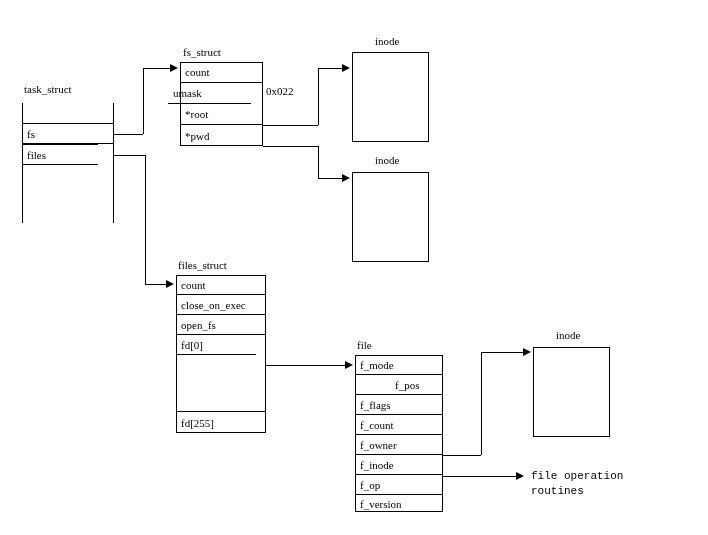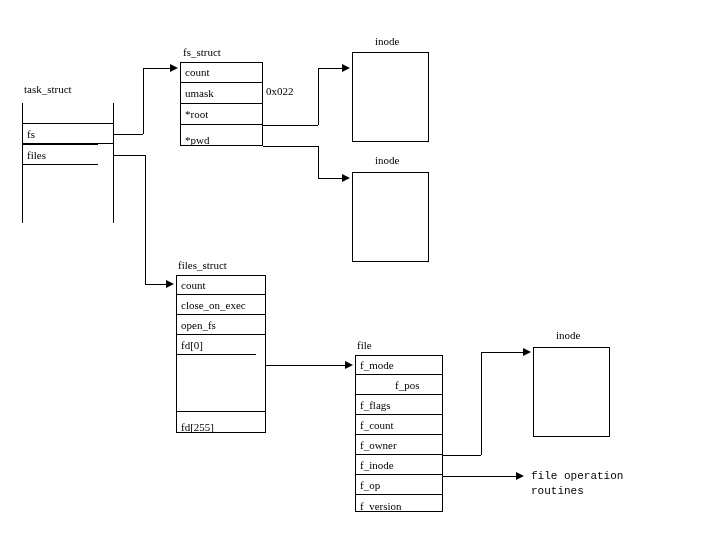--- a/index.html
+++ b/index.html
@@ -52,21 +52,21 @@
     border-bottom: 1px solid #000000;
     font-family: "Liberation Serif", serif;
     font-size: 11px;
     color: #000000;
     display: flex;
     align-items: center;
     padding-left: 5px;
     white-space: nowrap;
     background: transparent;
   }
-  .row.no-rule { border-bottom: none; align-items: flex-end; }
+  .row.no-rule { border-bottom: none; }
   .plain-box {
     position: absolute;
     box-sizing: border-box;
     border: 1px solid #000000;
     background: transparent;
   }
   
   .hline {
     position: absolute;
     height: 0;
@@ -118,21 +118,21 @@
     <span>files</span>
   </div>
 
   <div class="struct-title" style="left:183px; top:46px;">fs_struct</div>
 
   <div class="plain-box" style="left:180px; top:62px; width:83px; height:84px;"></div>
 
   <div class="row" style="left:180px; top:62px; width:83px; height:21px;">
     <span>count</span>
   </div>
-  <div class="row" style="left:180px; top:83px; width:83px; height:21px;">
+  <div class="row" style="left:168px; top:83px; width:83px; height:21px;">
     <span>umask</span>
   </div>
   <div class="row" style="left:180px; top:104px; width:83px; height:21px;">
     <span>*root</span>
   </div>
   <div class="row no-rule" style="left:180px; top:125px; width:83px; height:21px;">
     <span>*pwd</span>
   </div>
 
   <div class="note" style="left:266px; top:85px;">0x022</div>

